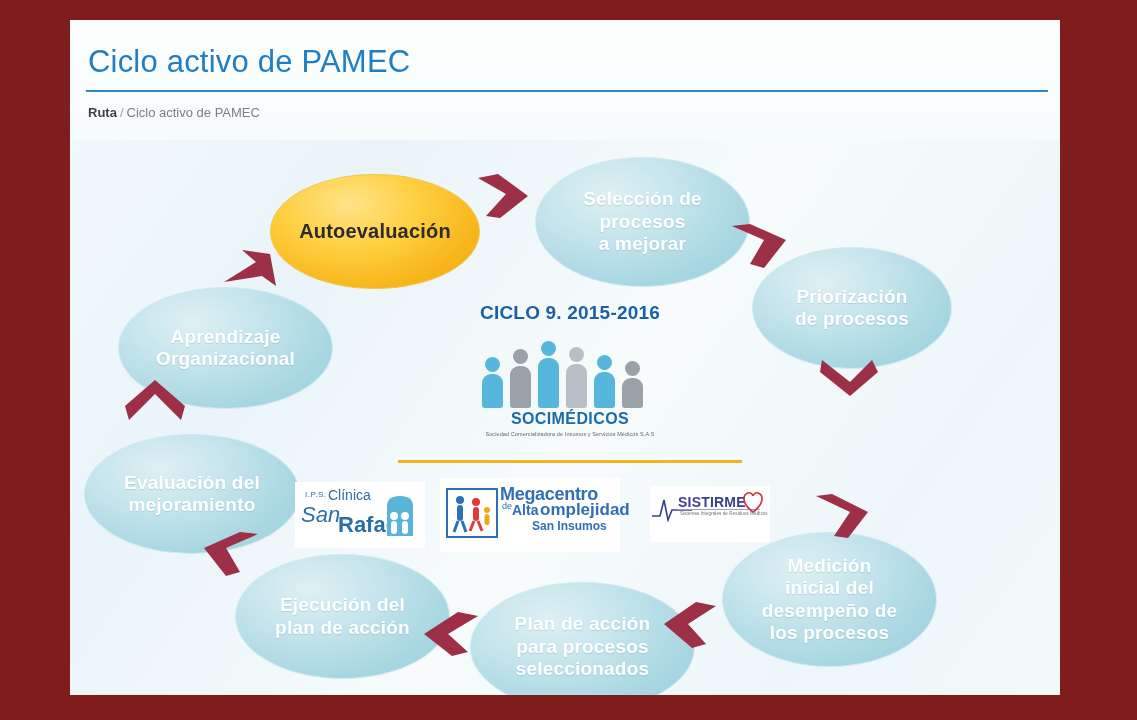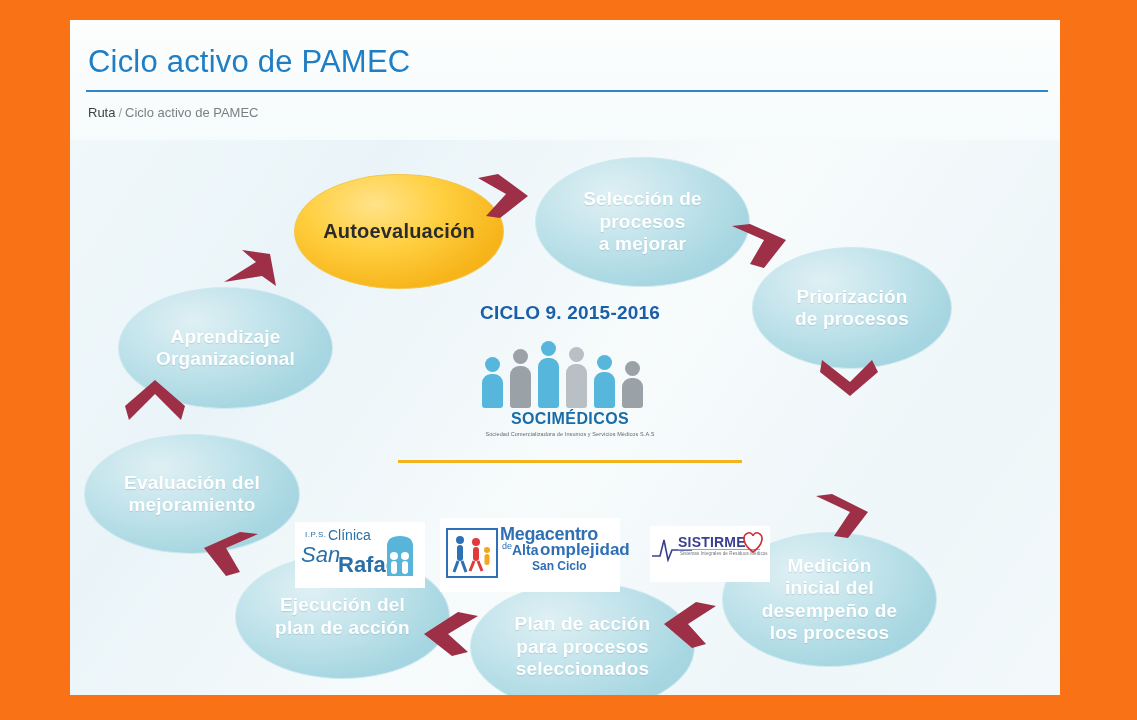--- a/index.html
+++ b/index.html
@@ -11,21 +11,21 @@
     width: 1137px;
     height: 720px;
     font-family: "Liberation Sans", sans-serif;
     overflow: hidden;
   }
 
   #page {
     position: relative;
     width: 1137px;
     height: 720px;
-    background: #f97316;
+    background: #7f1d1d;
   }
 
   
   #panel {
     position: absolute;
     left: 70px;
     top: 20px;
     width: 990px;
     height: 675px;
     background: linear-gradient(125deg, #f2f9fb 0%, #eaf4f8 28%, #f7fbfc 55%, #eef6f9 80%, #f3f9fb 100%);
@@ -64,21 +64,21 @@
   #breadcrumb {
     position: absolute;
     left: 18px;
     top: 85px;
     font-size: 13px;
     color: #7b7f84;
     white-space: nowrap;
   }
   #breadcrumb .crumb-strong {
     color: #3d4246;
-    font-weight: normal;
+    font-weight: bold;
   }
   #breadcrumb .crumb-sep {
     color: #9aa0a5;
     margin: 0 3px;
   }
 
   
   #diagram {
     position: absolute;
     left: 0;
@@ -208,21 +208,20 @@
     position: absolute;
     left: -75px;
     top: 176px;
     width: 550px;
     height: 75px;
   }
   .partner {
     position: absolute;
     background: #ffffff;
     box-sizing: border-box;
-    margin-top: 40px;
   }
 
   
   #logo-sanrafael { left: 0px; top: 4px; width: 130px; height: 66px; }
   #logo-sanrafael .ips {
     position: absolute; left: 10px; top: 8px;
     font-size: 8px; color: #2b6fa8; letter-spacing: 0.5px;
   }
   #logo-sanrafael .clinica {
     position: absolute; left: 33px; top: 5px;
@@ -291,21 +290,21 @@
     <div id="header">
       <div id="page-title">Ciclo activo de PAMEC</div>
       <div id="title-rule"></div>
       <div id="breadcrumb">
         <span class="crumb-strong">Ruta</span><span class="crumb-sep">/</span><span class="crumb-current">Ciclo activo de PAMEC</span>
       </div>
     </div>
 
     <div id="diagram">
 
-      <div class="node gold" style="left:224px; top:42px; width:210px; height:115px;text-align:right;">Autoevaluación</div>
+      <div class="node gold" style="left:200px; top:42px; width:210px; height:115px;text-align:right;">Autoevaluación</div>
 
       <div class="node teal" style="left:682px; top:115px; width:200px; height:122px;">Priorización
 de procesos</div>
 
       <div class="node teal" style="left:465px; top:25px; width:215px; height:130px;">Selección de
 procesos
 a mejorar</div>
 
 
       <div class="node teal" style="left:652px; top:400px; width:215px; height:135px;">Medición
@@ -432,21 +431,21 @@
               <circle cx="28" cy="12" r="4" fill="#e03a3a"></circle>
               <rect x="25" y="17" width="6" height="14" rx="3" fill="#e03a3a"></rect>
               <path d="M26 31 L22 41 M30 31 L34 41" stroke="#e03a3a" stroke-width="3" fill="none"></path>
               <circle cx="39" cy="20" r="3" fill="#f2a81d"></circle>
               <rect x="36.5" y="24" width="5" height="11" rx="2.5" fill="#f2a81d"></rect>
             </svg>
             <div class="mega">Megacentro</div>
             <div class="de">de</div>
             <div class="alta">Alta</div>
             <div class="complejidad">omplejidad</div>
-            <div class="sr">San Ciclo</div>
+            <div class="sr">San Insumos</div>
           </div>
 
           <div class="partner" id="logo-sistirme">
             <svg class="ecg" viewBox="0 0 40 26" aria-hidden="true">
               <polyline points="0,20 8,20 12,4 16,24 20,14 40,14" fill="none" stroke="#3a3f8f" stroke-width="1.6"></polyline>
             </svg>
             <div class="name">SISTIRME</div>
             <div class="rule"></div>
             <div class="sub">Sistemas Integrales de Residuos Médicos</div>
             <svg class="heart" viewBox="0 0 26 24" aria-hidden="true">

